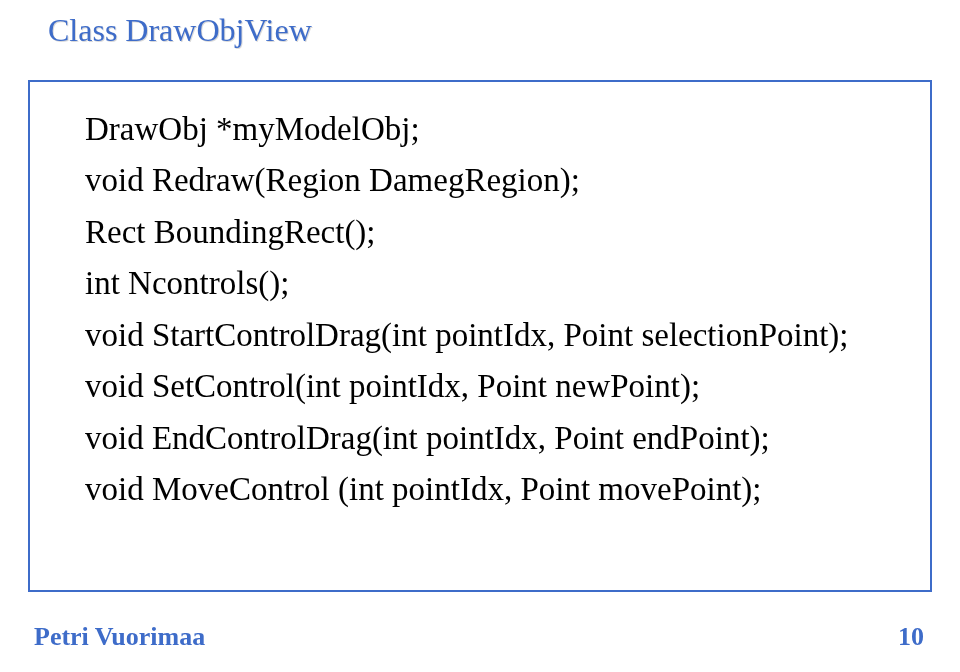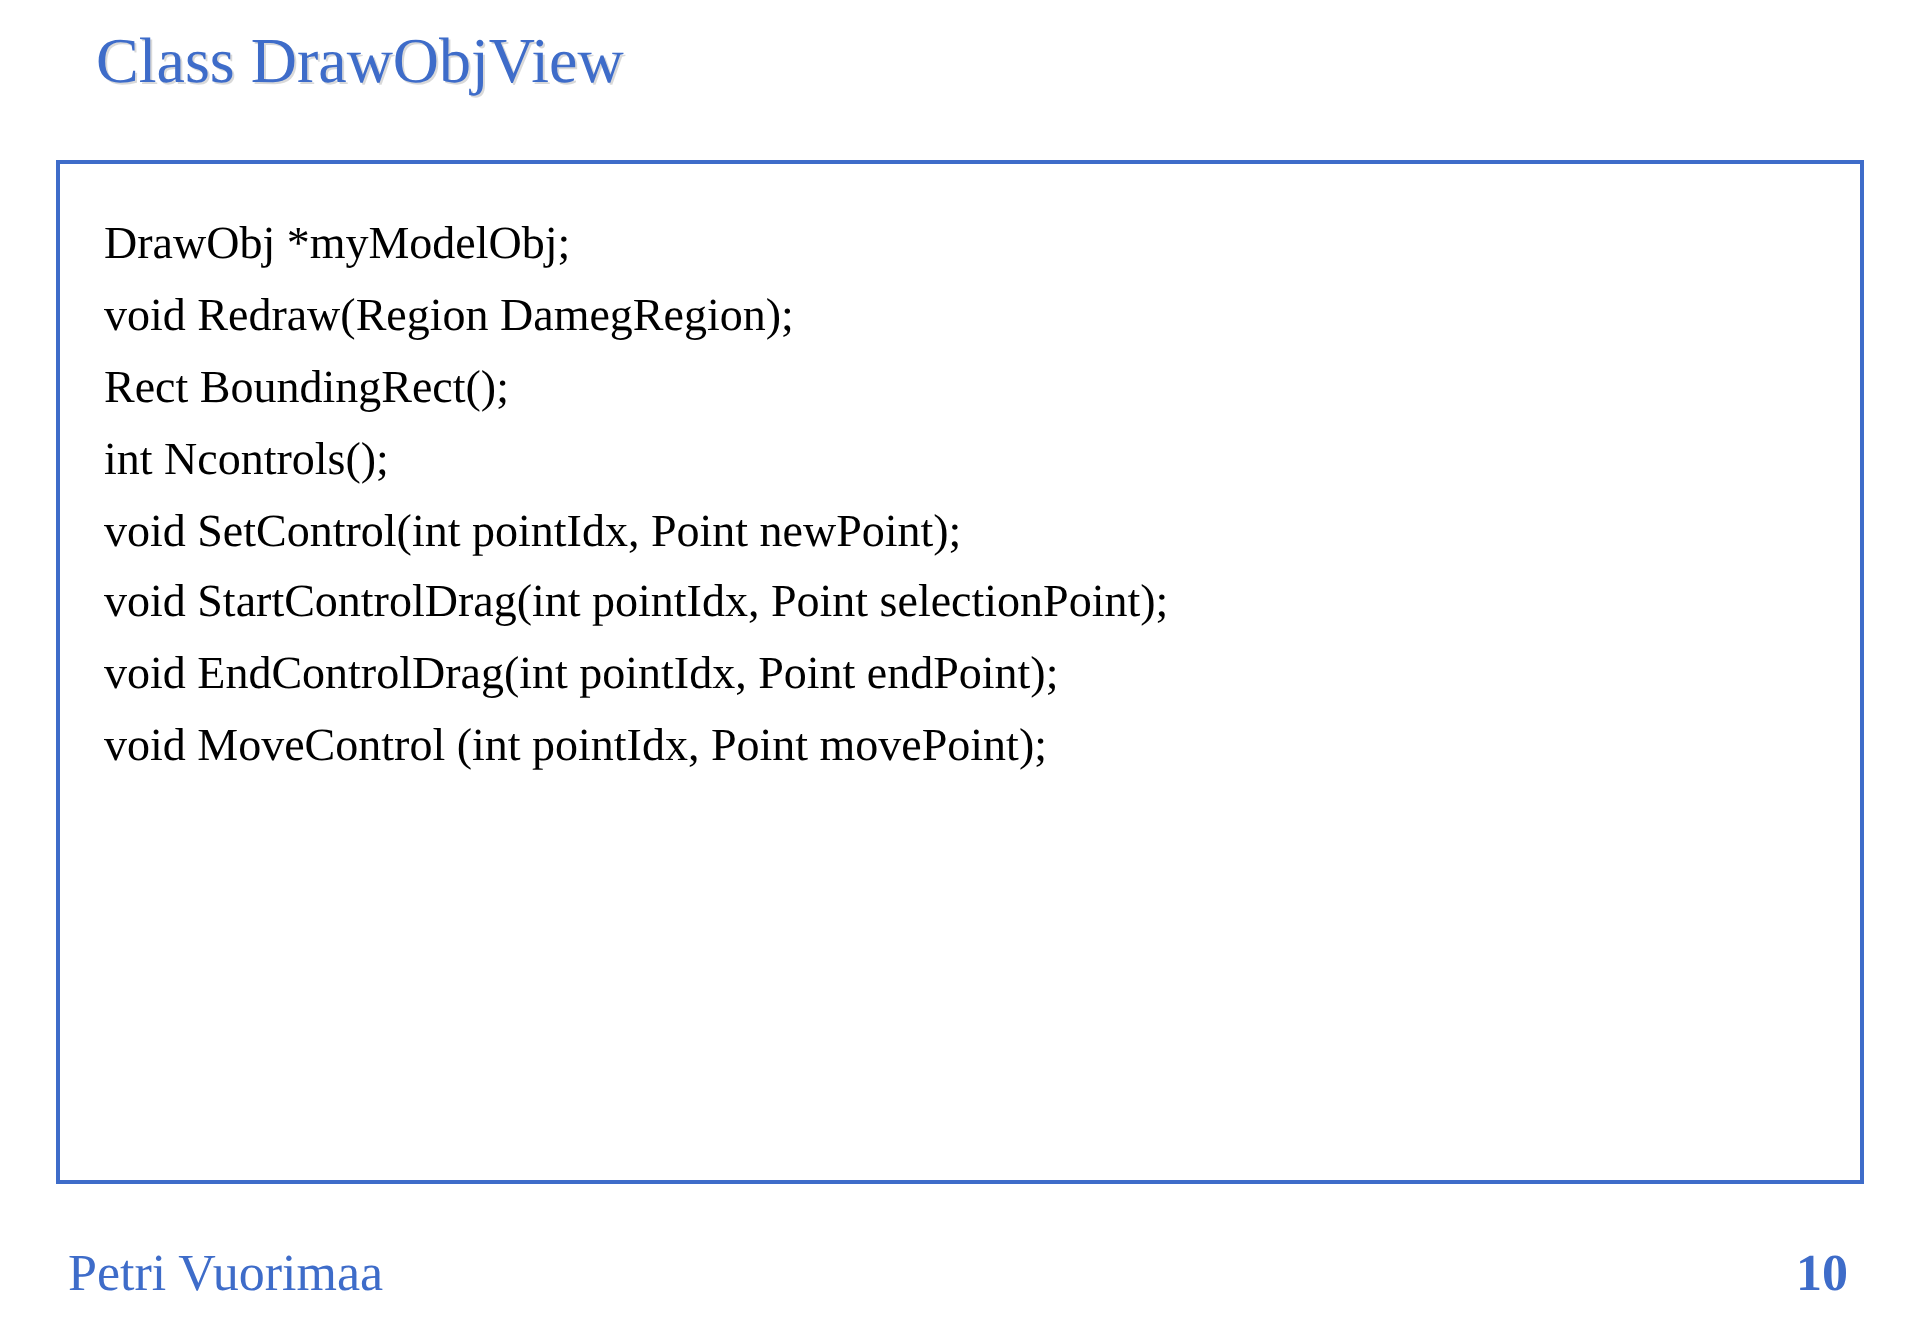--- a/index.html
+++ b/index.html
@@ -30,31 +30,32 @@
     position: absolute;
     top: 80px;
     left: 28px;
     width: 904px;
     height: 512px;
     border: 2px solid #3e6cc9;
     box-sizing: border-box;
     padding: 22px 18px 18px 22px;
   }
   .line {
-    font-size: 23px;
+    font-size: 33px;
     color: #000;
     line-height: 1.56;
     white-space: nowrap;
+    margin-left: 33px;
   }
   .footer-name {
     position: absolute;
     left: 34px;
     bottom: 20px;
     font-size: 26px;
-    font-weight: 400;
+    font-weight: 700;
     color: #3e6cc9;
   }
   .footer-page {
     position: absolute;
     right: 36px;
     bottom: 20px;
     font-size: 26px;
     font-weight: 700;
     color: #3e6cc9;
     text-align: center;
@@ -64,21 +65,21 @@
 <body>
 
 <div class="slide">
   <div class="title">Class DrawObjView</div>
 
   <div class="content-box">
     <div class="line">DrawObj *myModelObj;</div>
     <div class="line">void Redraw(Region DamegRegion);</div>
     <div class="line">Rect BoundingRect();</div>
     <div class="line">int Ncontrols();</div>
+    <div class="line">void StartControlDrag(int pointIdx, Point selectionPoint);</div>
     <div class="line">void SetControl(int pointIdx, Point newPoint);</div>
-    <div class="line">void StartControlDrag(int pointIdx, Point selectionPoint);</div>
     <div class="line">void EndControlDrag(int pointIdx, Point endPoint);</div>
     <div class="line">void MoveControl (int pointIdx, Point movePoint);</div>
   </div>
 
   <div class="footer-name">Petri Vuorimaa</div>
   <div class="footer-page">10</div>
 </div>
 
 </body></html>

